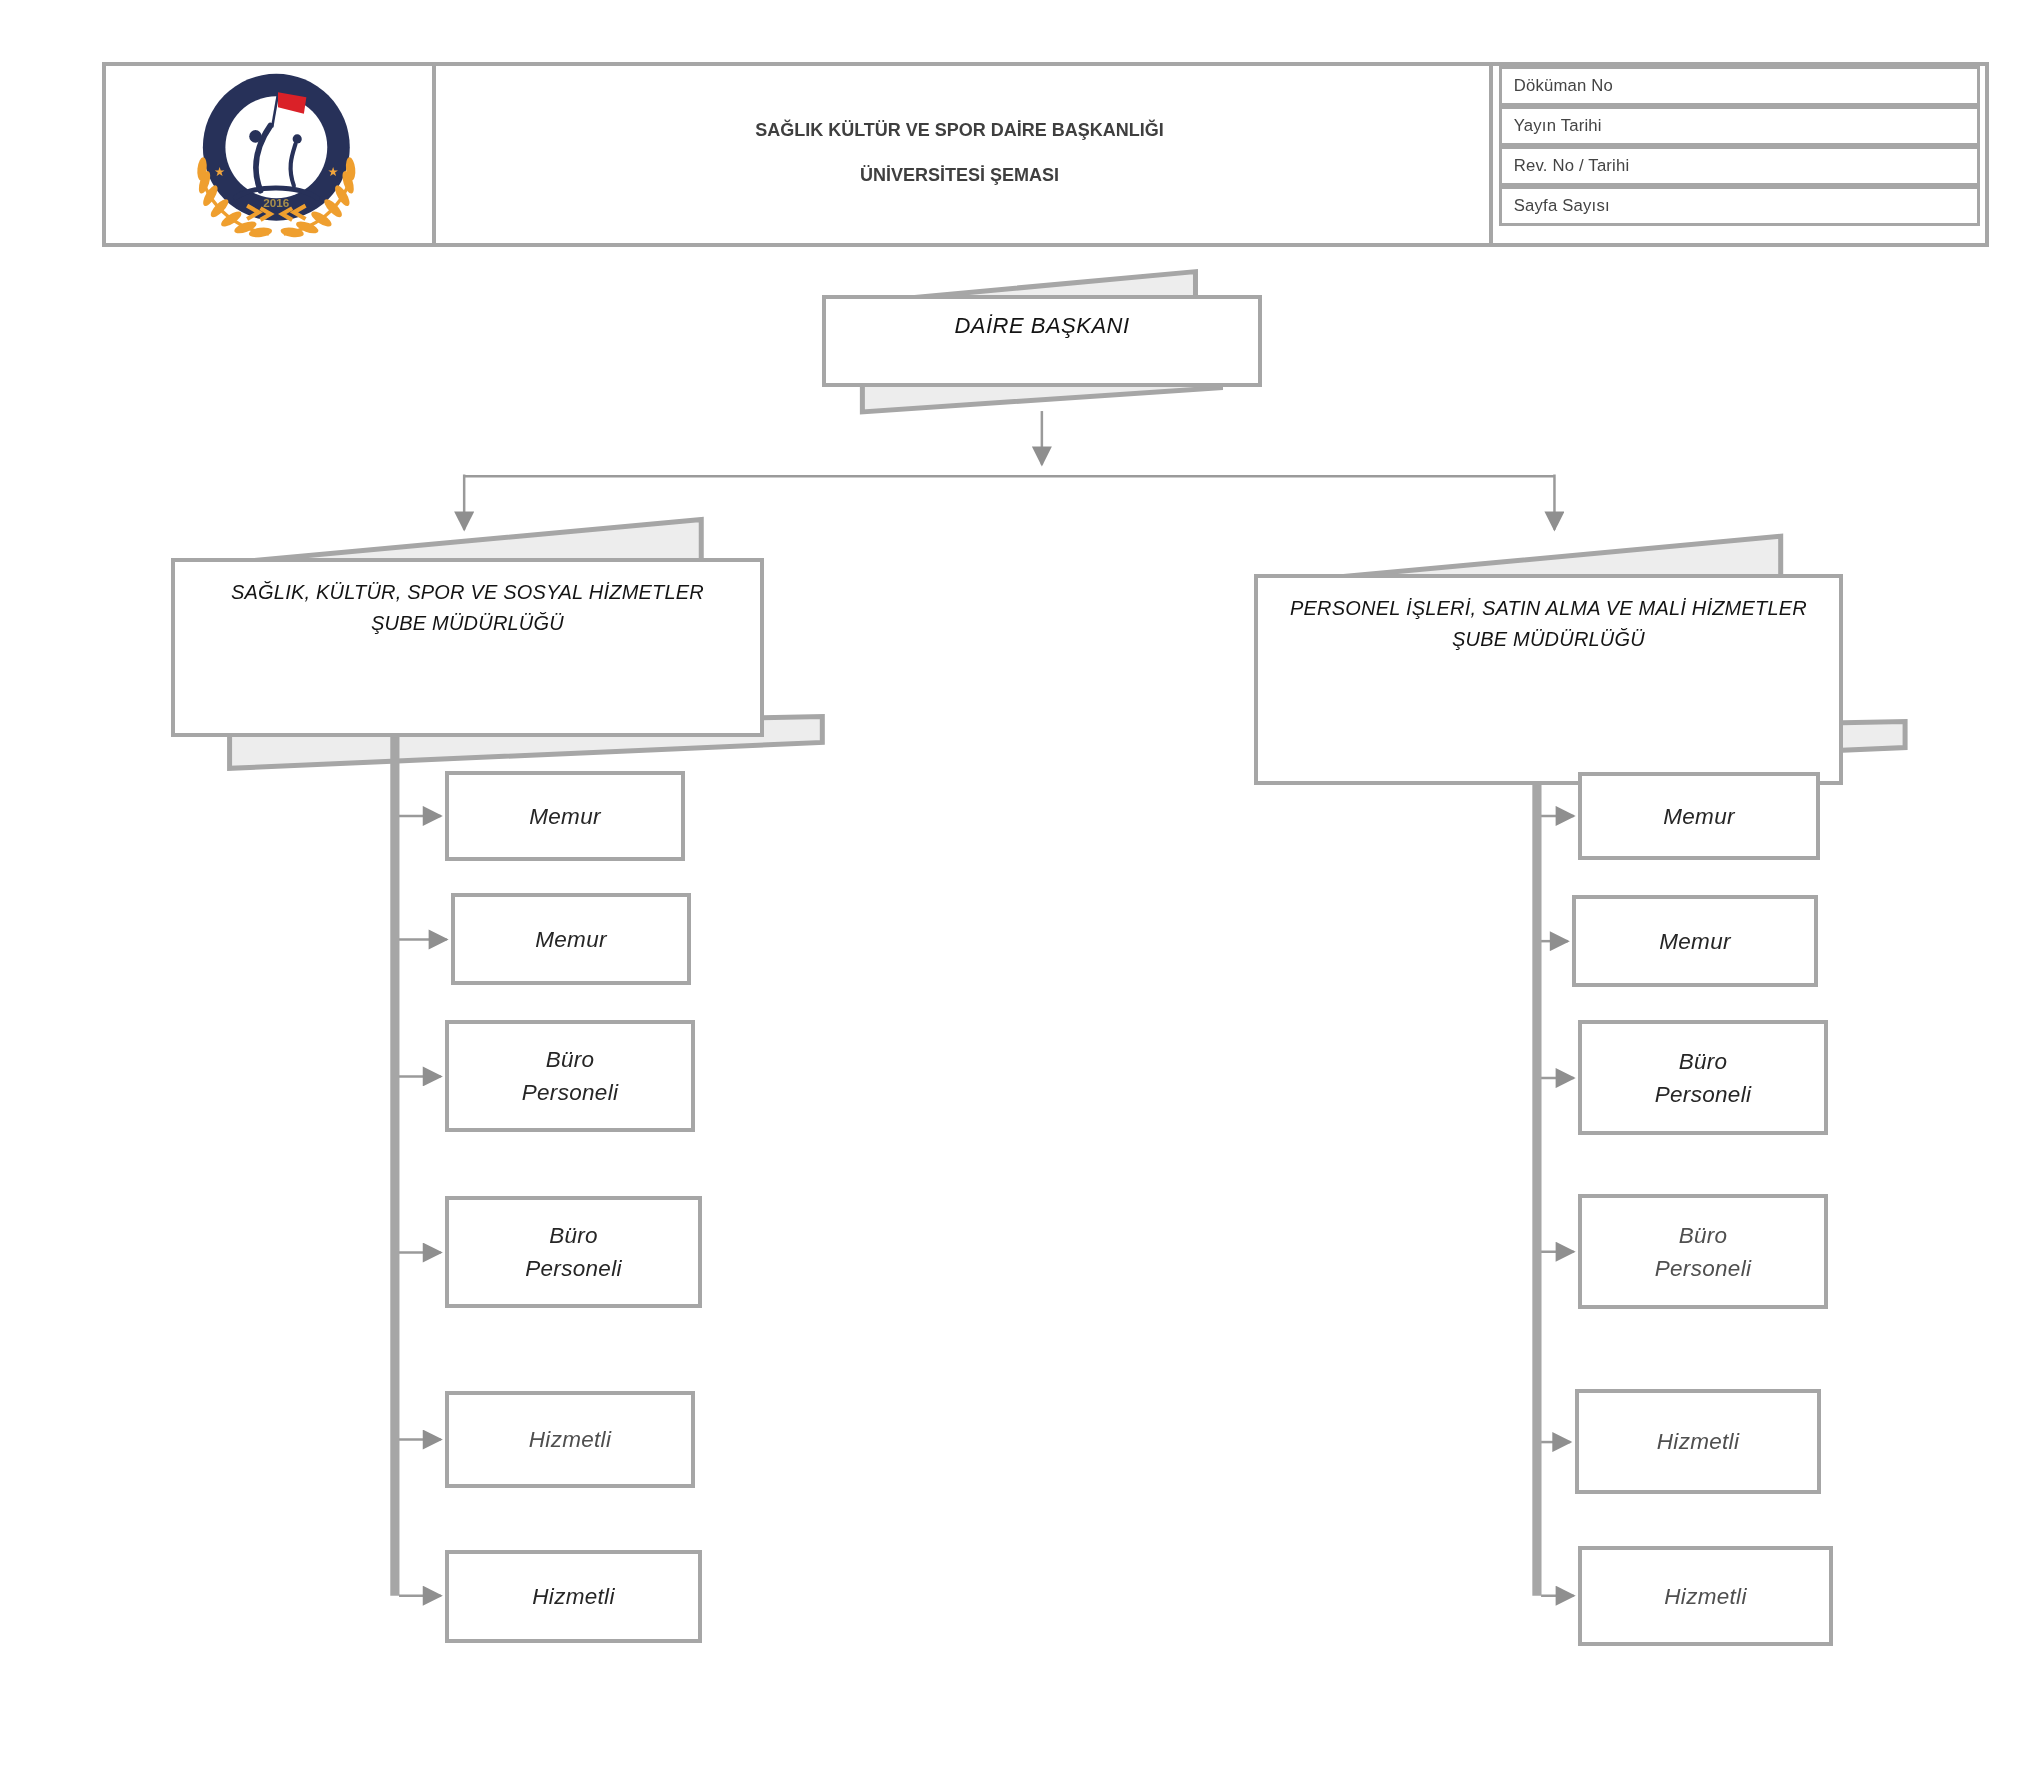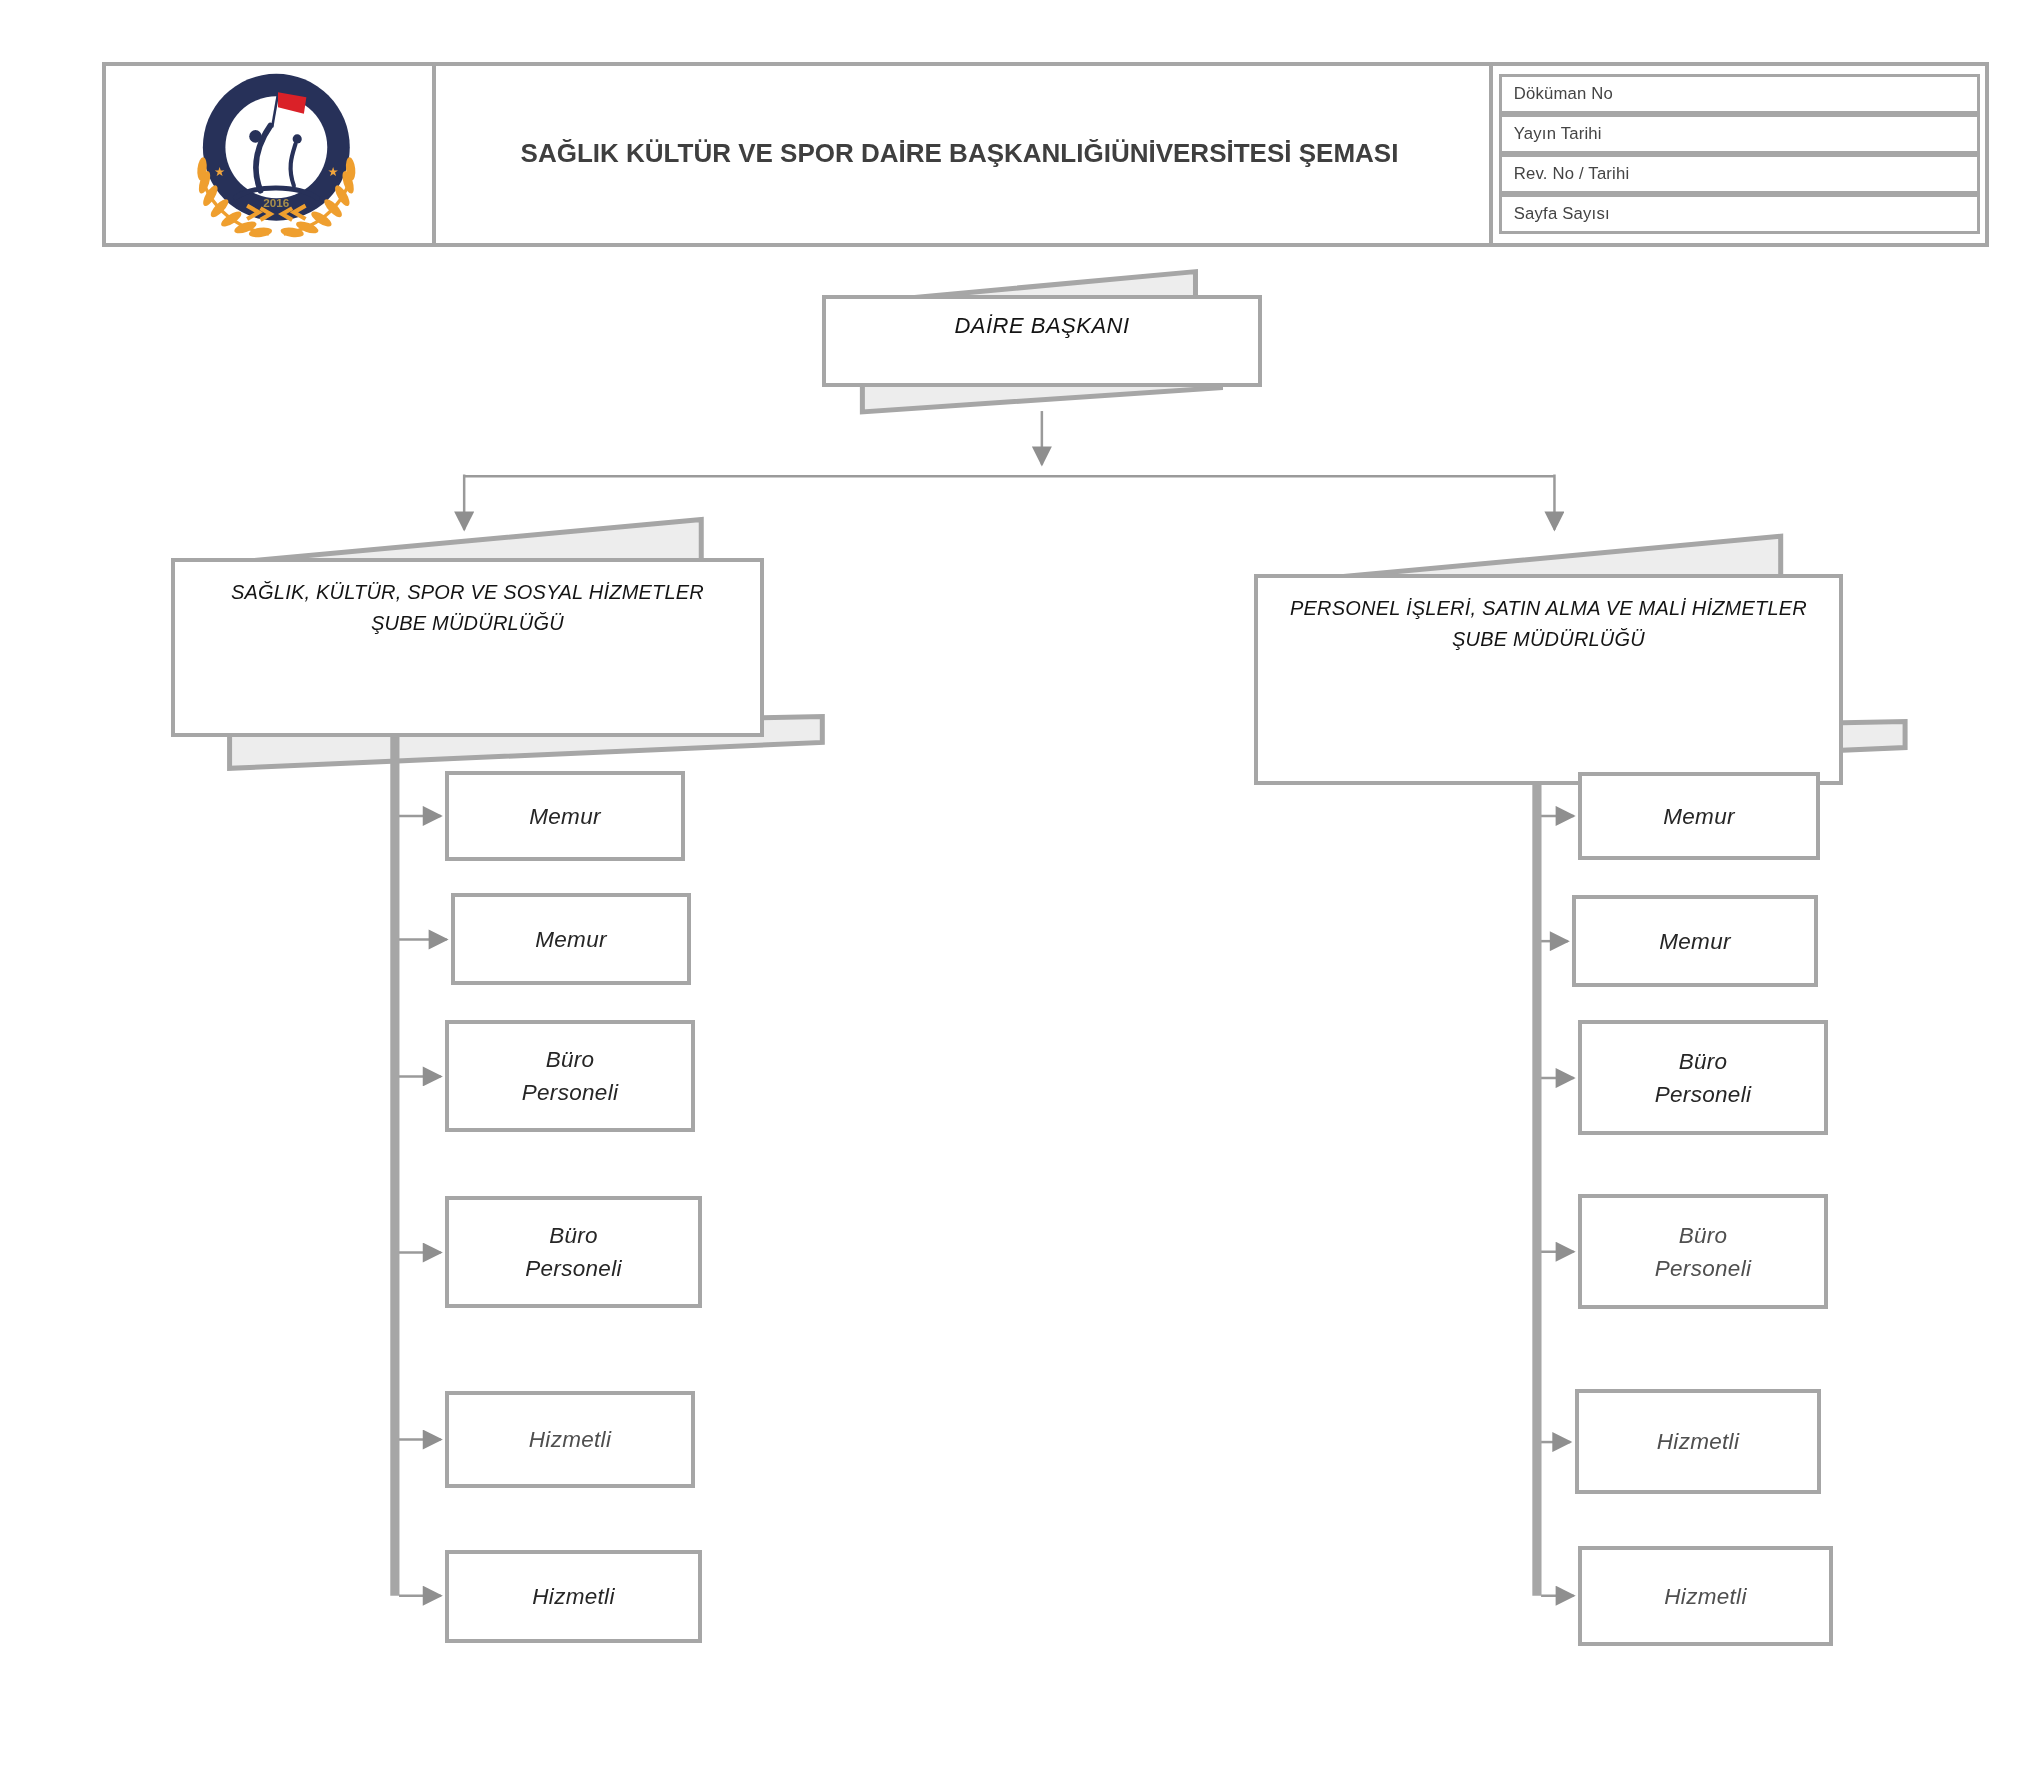--- a/index.html
+++ b/index.html
@@ -9,27 +9,27 @@
   }
   svg.layer{position:absolute;left:0;top:0;z-index:1;}
   
   .header-frame{
     position:absolute;left:102px;top:62px;width:1887px;height:185px;
     border:4.2px solid #a6a6a6;box-sizing:border-box;background:transparent;z-index:2;
   }
   .vdiv{position:absolute;top:62px;width:4.2px;height:185px;background:#a6a6a6;z-index:3;}
   .title-block{
     position:absolute;left:442px;top:107px;width:1035px;height:92px;z-index:3;
-    display:flex;flex-direction:row;align-items:center;justify-content:center;
-    color:#3f3f3f;font-weight:bold;font-size:26px;line-height:45px;letter-spacing:0px;
+    display:flex;flex-direction:column;align-items:center;justify-content:center;
+    color:#3f3f3f;font-weight:bold;font-size:18px;line-height:45px;letter-spacing:0px;
     text-align:center;
   }
   .doc-table{
     position:absolute;left:1499px;top:66px;width:481px;height:176px;z-index:3;
-    display:flex;flex-direction:column;justify-content:center;
+    display:flex;flex-direction:column;justify-content:flex-start;
   }
   .doc-cell{
     height:40px;border:3.3px solid #a6a6a6;box-sizing:border-box;background:#fff;
     display:flex;align-items:center;padding-left:11.7px;
     font-size:16.7px;color:#444;letter-spacing:0.2px;
   }
   
   .obox{
     position:absolute;background:#ffffff;border:4.2px solid #a6a6a6;box-sizing:border-box;
     z-index:2;display:flex;justify-content:center;text-align:center;color:#141414;font-style:italic;

